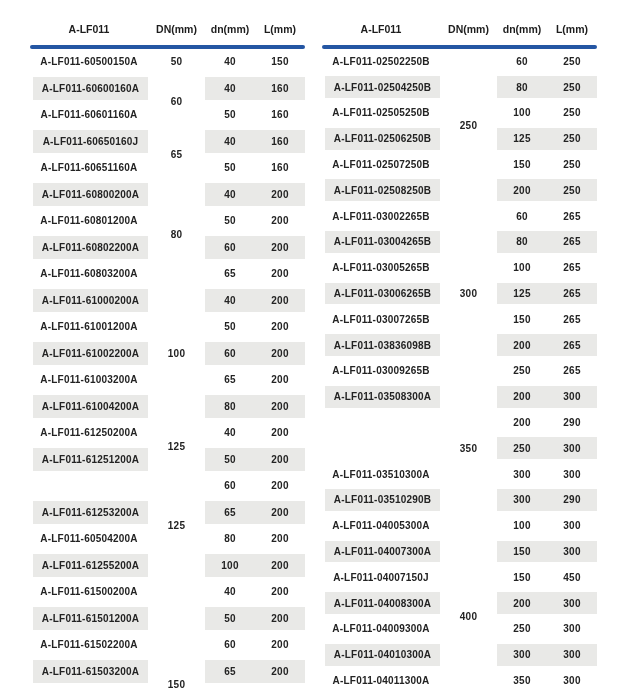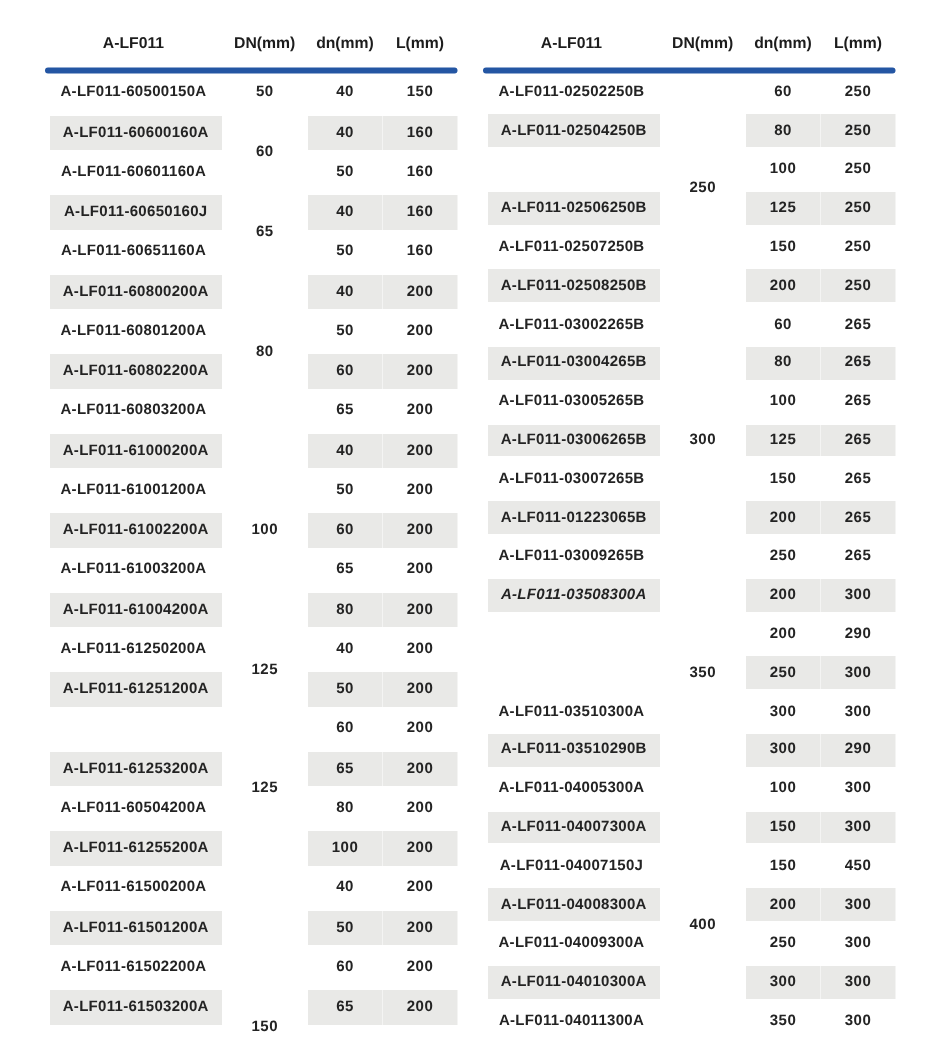--- a/index.html
+++ b/index.html
@@ -142,20 +142,21 @@
       <span class="hcell">L(mm)</span>
     </div>
     <div class="rule"></div>
     <div class="tbody">
         <div class="cell name" style="grid-area: 1 / 1;">A-LF011-02502250B</div>
         <div class="cell num" style="grid-area: 1 / 3;">60</div>
         <div class="cell num" style="grid-area: 1 / 4;">250</div>
         <div class="cell name shaded" style="grid-area: 2 / 1;">A-LF011-02504250B</div>
         <div class="cell num shaded" style="grid-area: 2 / 3;">80</div>
         <div class="cell num shaded" style="grid-area: 2 / 4;">250</div>
+        <div class="cell name" style="grid-area: 3 / 1;">A-LF011-02505250B</div>
         <div class="cell num" style="grid-area: 3 / 3;">100</div>
         <div class="cell num" style="grid-area: 3 / 4;">250</div>
         <div class="cell name shaded" style="grid-area: 4 / 1;">A-LF011-02506250B</div>
         <div class="cell num shaded" style="grid-area: 4 / 3;">125</div>
         <div class="cell num shaded" style="grid-area: 4 / 4;">250</div>
         <div class="cell name" style="grid-area: 5 / 1;">A-LF011-02507250B</div>
         <div class="cell num" style="grid-area: 5 / 3;">150</div>
         <div class="cell num" style="grid-area: 5 / 4;">250</div>
         <div class="cell name shaded" style="grid-area: 6 / 1;">A-LF011-02508250B</div>
         <div class="cell num shaded" style="grid-area: 6 / 3;">200</div>
@@ -168,27 +169,27 @@
         <div class="cell num shaded" style="grid-area: 8 / 4;">265</div>
         <div class="cell name" style="grid-area: 9 / 1;">A-LF011-03005265B</div>
         <div class="cell num" style="grid-area: 9 / 3;">100</div>
         <div class="cell num" style="grid-area: 9 / 4;">265</div>
         <div class="cell name shaded" style="grid-area: 10 / 1;">A-LF011-03006265B</div>
         <div class="cell num shaded" style="grid-area: 10 / 3;">125</div>
         <div class="cell num shaded" style="grid-area: 10 / 4;">265</div>
         <div class="cell name" style="grid-area: 11 / 1;">A-LF011-03007265B</div>
         <div class="cell num" style="grid-area: 11 / 3;">150</div>
         <div class="cell num" style="grid-area: 11 / 4;">265</div>
-        <div class="cell name shaded" style="grid-area: 12 / 1;">A-LF011-01223065B</div>
+        <div class="cell name shaded" style="grid-area: 12 / 1;">A-LF011-03836098B</div>
         <div class="cell num shaded" style="grid-area: 12 / 3;">200</div>
         <div class="cell num shaded" style="grid-area: 12 / 4;">265</div>
         <div class="cell name" style="grid-area: 13 / 1;">A-LF011-03009265B</div>
         <div class="cell num" style="grid-area: 13 / 3;">250</div>
         <div class="cell num" style="grid-area: 13 / 4;">265</div>
-        <div class="cell name shaded" style="grid-area: 14 / 1; font-style: italic;">A-LF011-03508300A</div>
+        <div class="cell name shaded" style="grid-area: 14 / 1;">A-LF011-03508300A</div>
         <div class="cell num shaded" style="grid-area: 14 / 3;">200</div>
         <div class="cell num shaded" style="grid-area: 14 / 4;">300</div>
         <div class="cell num" style="grid-area: 15 / 3;">200</div>
         <div class="cell num" style="grid-area: 15 / 4;">290</div>
         <div class="cell num shaded" style="grid-area: 16 / 3;">250</div>
         <div class="cell num shaded" style="grid-area: 16 / 4;">300</div>
         <div class="cell name" style="grid-area: 17 / 1;">A-LF011-03510300A</div>
         <div class="cell num" style="grid-area: 17 / 3;">300</div>
         <div class="cell num" style="grid-area: 17 / 4;">300</div>
         <div class="cell name shaded" style="grid-area: 18 / 1;">A-LF011-03510290B</div>

